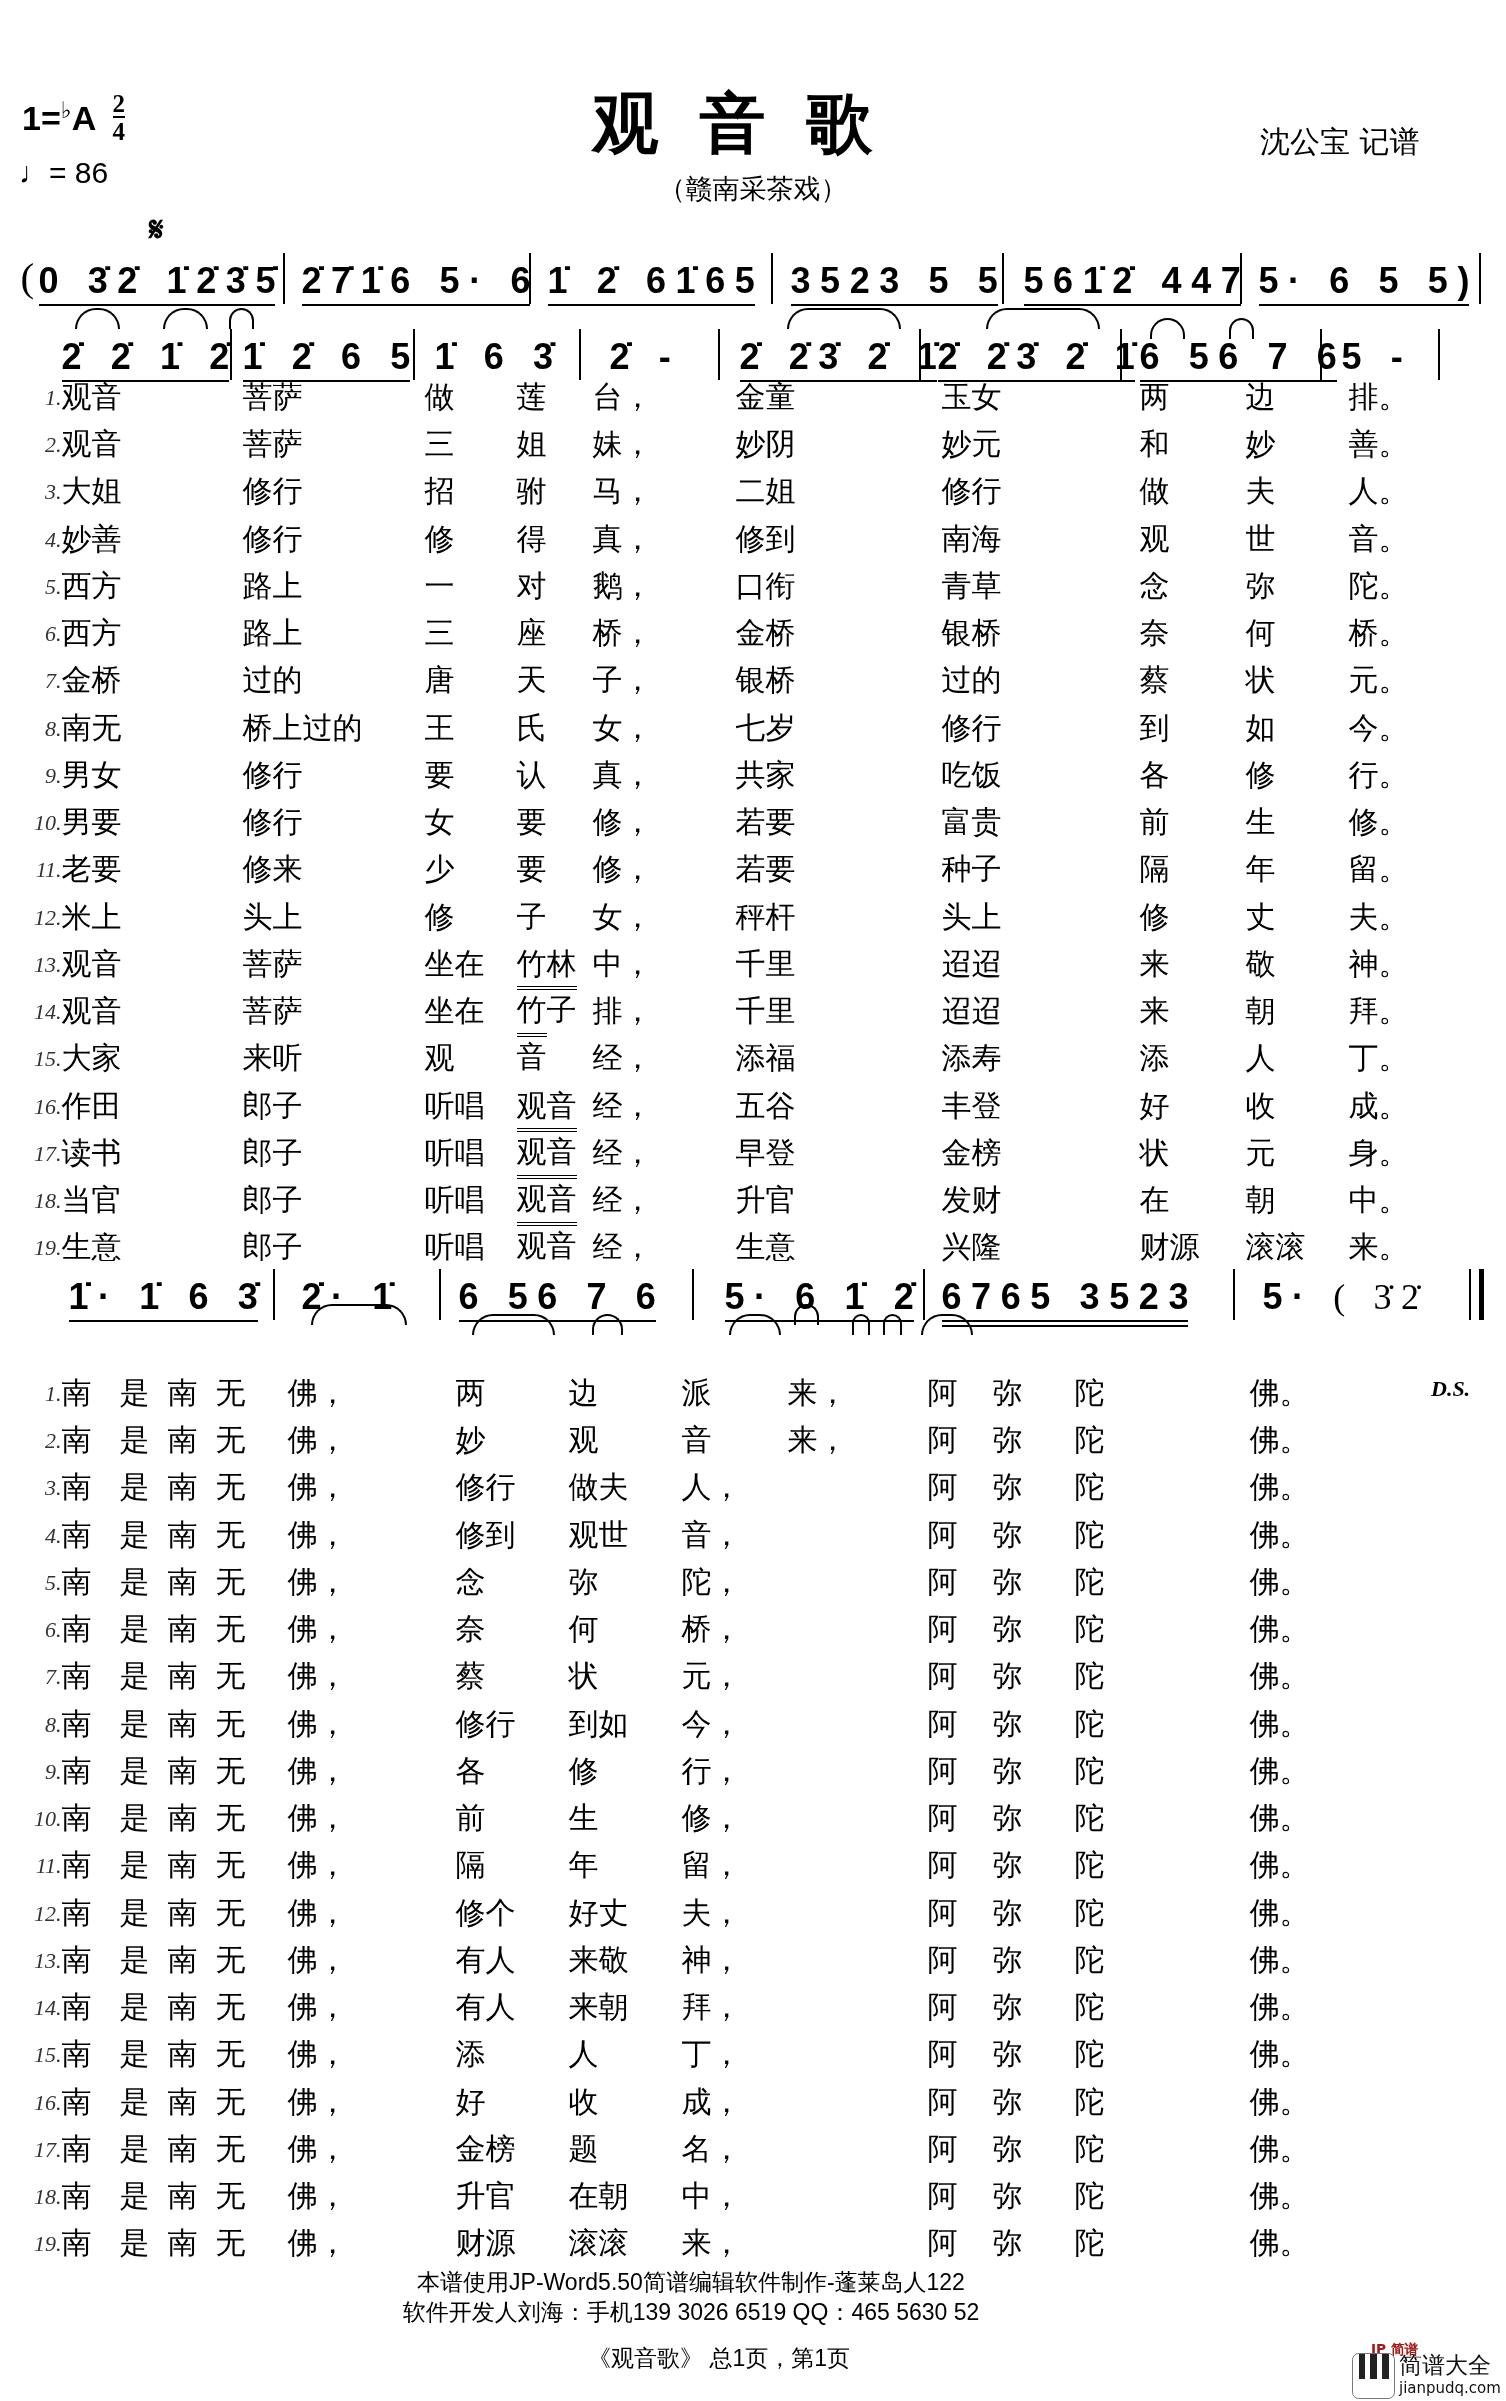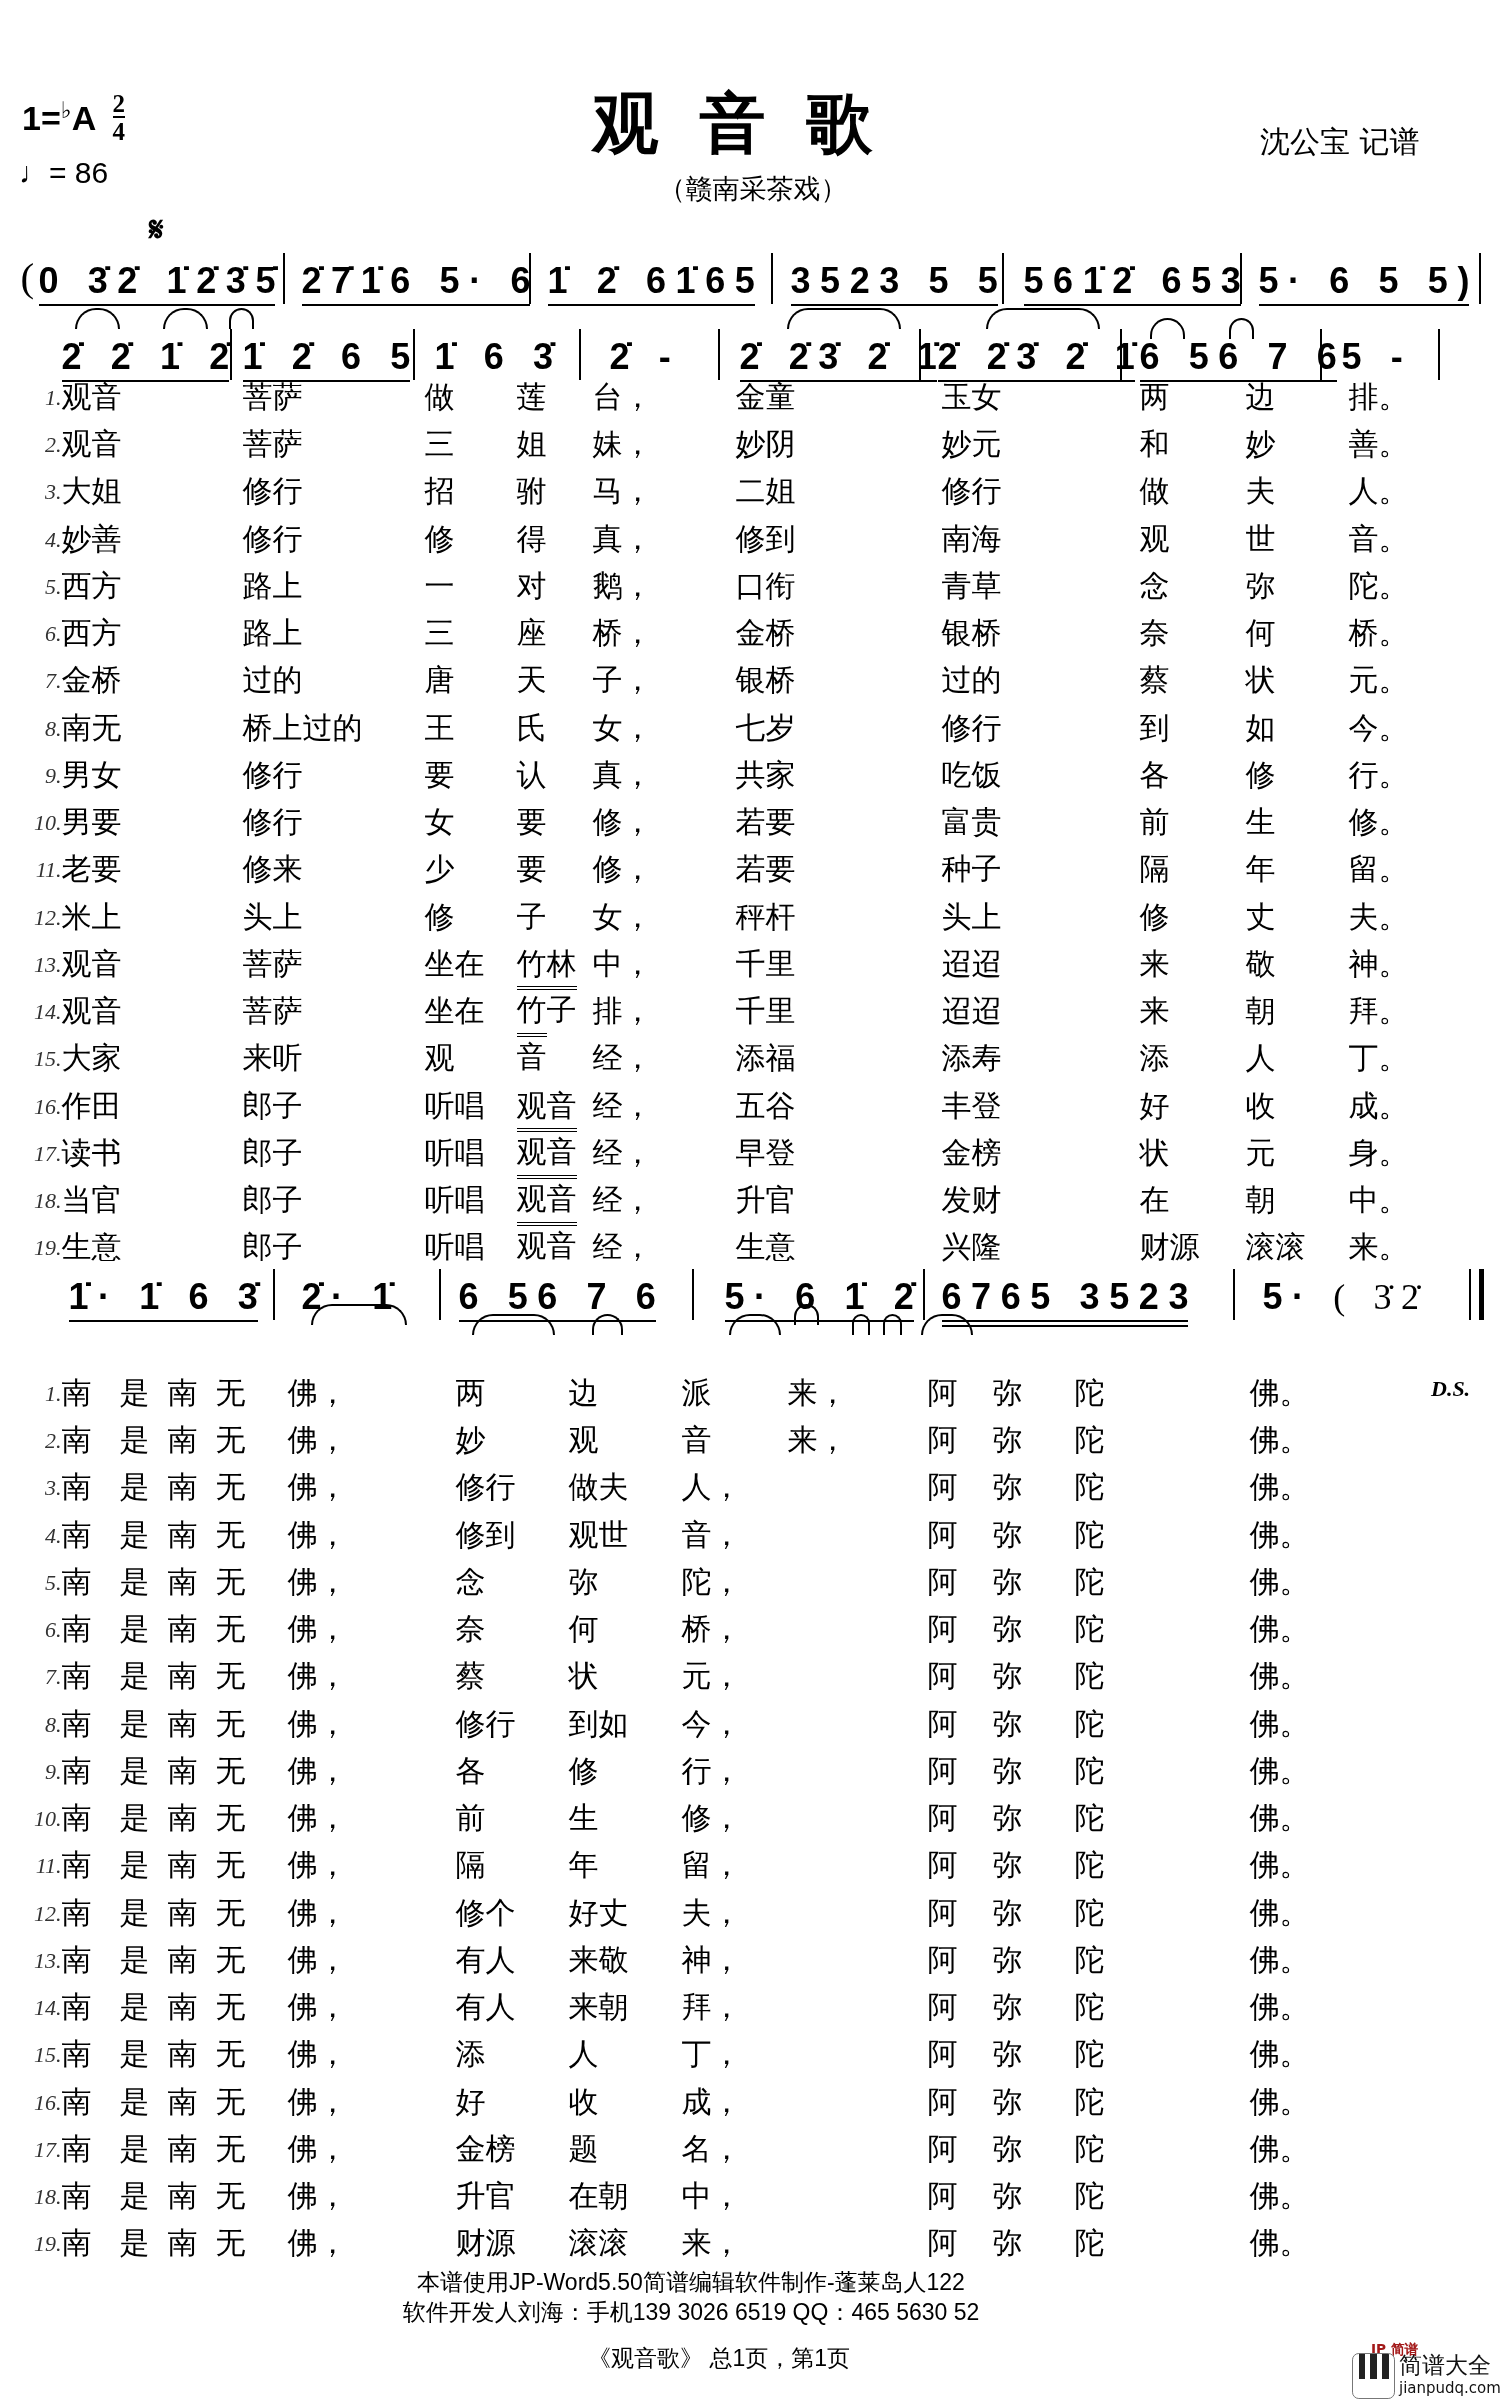--- a/index.html
+++ b/index.html
@@ -72,21 +72,21 @@
 <div class="abs staff" style="top:246px;">
   <span class="paren" style="left:0;">(</span>
   <div class="note-group" style="left:18px;"><span>0 3̇2̇ 1̇2̇3̇5̇</span><span class="ul1"></span></div>
   <div class="bar" style="left:262px;"></div>
   <div class="note-group" style="left:281px;"><span>2̇7̇1̇6 5· 6</span><span class="ul1"></span></div>
   <div class="bar" style="left:508px;"></div>
   <div class="note-group" style="left:527px;"><span>1̇ 2̇ 61̇65</span><span class="ul1"></span></div>
   <div class="bar" style="left:750px;"></div>
   <div class="note-group" style="left:770px;"><span>3523 5 5</span><span class="ul1"></span></div>
   <div class="bar" style="left:981px;"></div>
-  <div class="note-group" style="left:1003px;"><span>561̇2̇ 653</span><span class="ul1"></span></div>
+  <div class="note-group" style="left:1003px;"><span>561̇2̇ 447</span><span class="ul1"></span></div>
   <div class="bar" style="left:1219px;"></div>
   <div class="note-group" style="left:1238px;"><span>5· 6 5 5</span><span>)</span><span class="ul1"></span></div>
   <div class="bar" style="left:1458px;"></div>
 </div>
 
 <div class="slur abs" style="left:75px; top:308px; width:41px;"></div>
 <div class="slur abs" style="left:163px; top:308px; width:41px;"></div>
 <div class="slur abs" style="left:229px; top:308px; width:20.5px;"></div>
 <div class="slur abs" style="left:787px; top:308px; width:110px;"></div>
 <div class="slur abs" style="left:986px; top:308px; width:110px;"></div>

